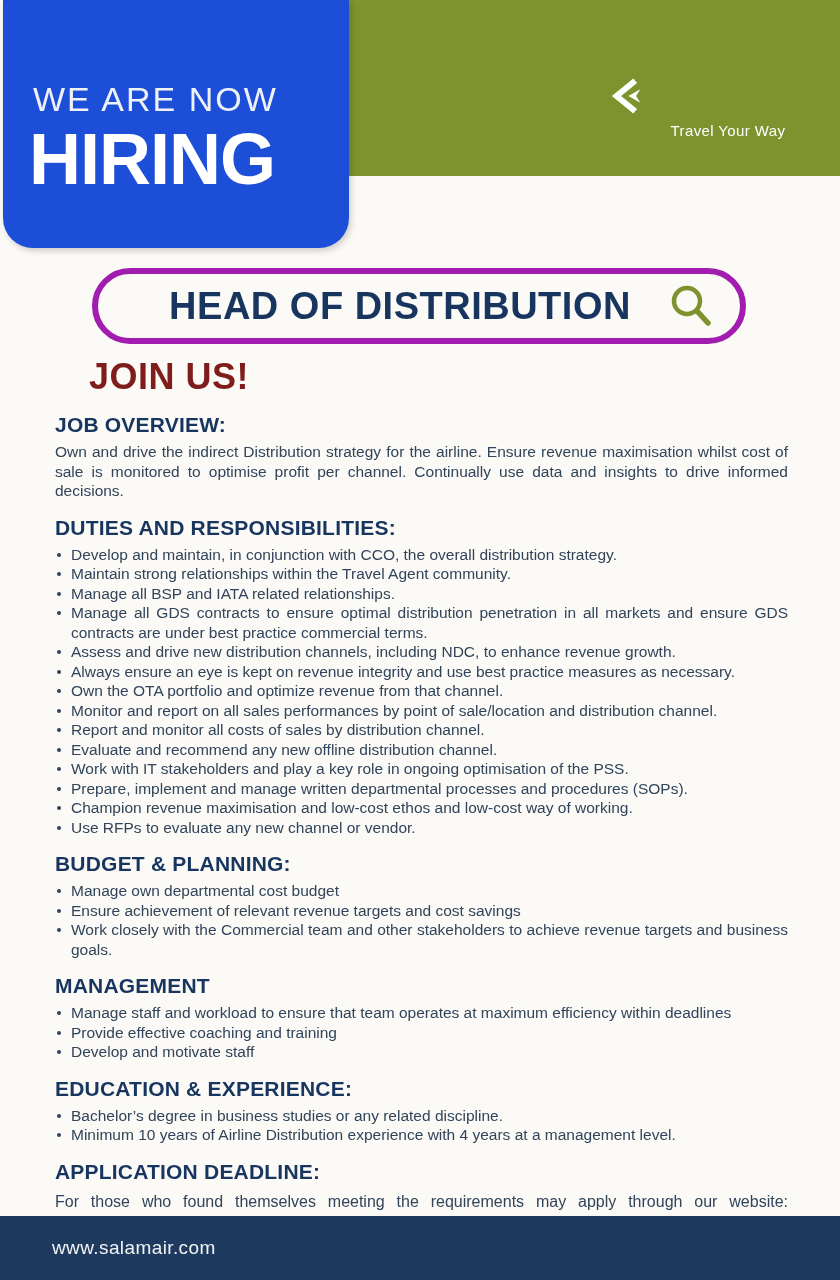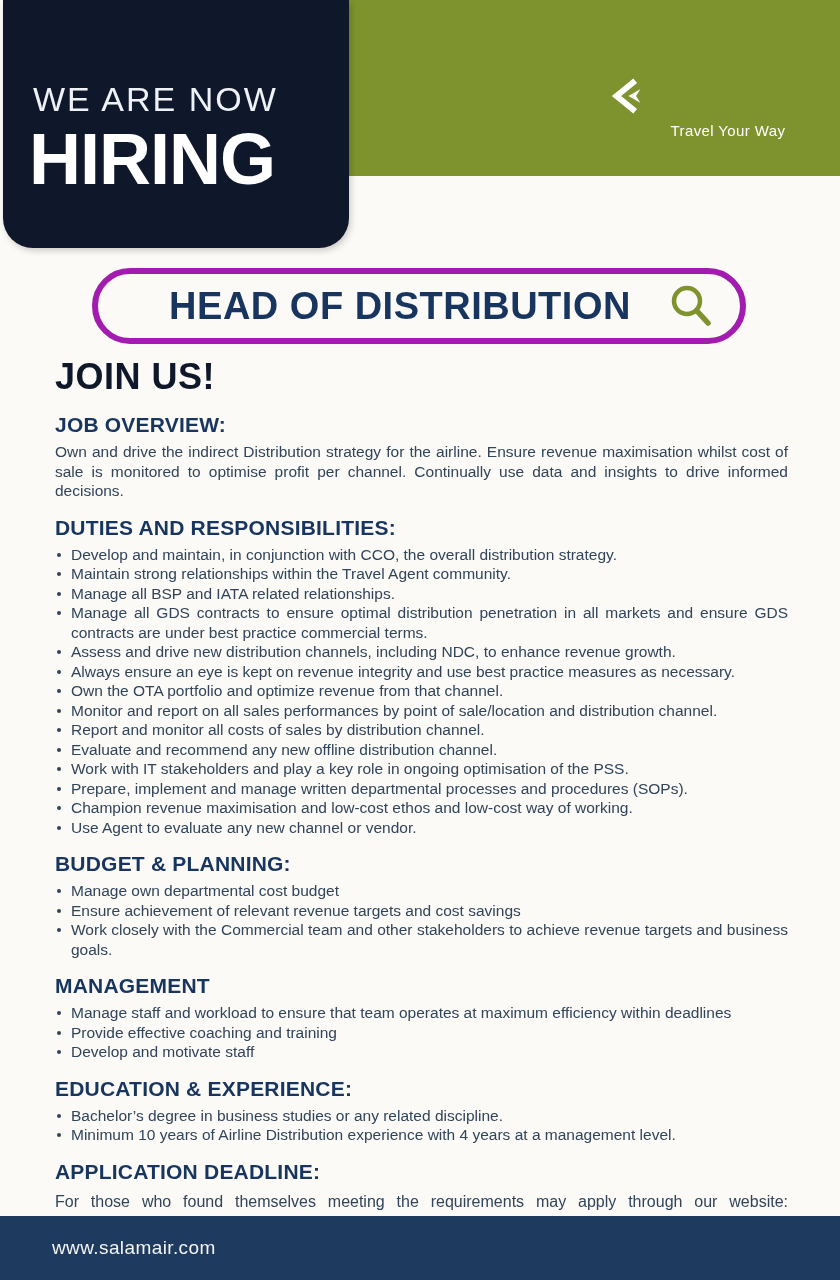--- a/index.html
+++ b/index.html
@@ -56,21 +56,21 @@
     font-size: 15px;
     color: #ffffff;
     letter-spacing: 0.4px;
   }
 
   
   .hero {
     position: absolute;
     left: 3px; top: 0;
     width: 346px; height: 248px;
-    background: #0f172a;
+    background: #1d4ed8;
     border-radius: 0 0 30px 30px;
     z-index: 2;
     box-shadow: 2px 3px 6px rgba(0,0,0,0.18);
   }
   .hero-line1 {
     margin: 80px 0 0 30px;
     font-size: 34px;
     font-weight: 400;
     letter-spacing: 2px;
     color: #eef2f7;
@@ -108,23 +108,24 @@
 
   
   .main {
     position: absolute;
     top: 356px; left: 55px;
     width: 733px;
   }
   .join-title {
     font-size: 36px;
     font-weight: 700;
-    color: #0f172a;
+    color: #7f1d1d;
     letter-spacing: 0.5px;
     margin-bottom: 10px;
+    margin-left: 34px;
   }
   .sec-heading {
     font-size: 21px;
     font-weight: 700;
     color: #17355e;
     letter-spacing: 0.2px;
     margin-top: 15px;
     margin-bottom: 5px;
   }
   .body-text {
@@ -239,21 +240,21 @@
           <li><span class="dot"></span><span>Report and monitor all costs of sales by distribution channel.</span></li>
 
           <li><span class="dot"></span><span>Evaluate and recommend any new offline distribution channel.</span></li>
 
           <li><span class="dot"></span><span>Work with IT stakeholders and play a key role in ongoing optimisation of the PSS.</span></li>
 
           <li><span class="dot"></span><span>Prepare, implement and manage written departmental processes and procedures (SOPs).</span></li>
 
           <li><span class="dot"></span><span>Champion revenue maximisation and low-cost ethos and low-cost way of working.</span></li>
 
-          <li><span class="dot"></span><span>Use Agent to evaluate any new channel or vendor.</span></li>
+          <li><span class="dot"></span><span>Use RFPs to evaluate any new channel or vendor.</span></li>
         </ul>
     </div>
 
     <div>
       <div class="sec-heading">BUDGET &amp; PLANNING:</div>
       <ul class="bullets">
 
           <li><span class="dot"></span><span>Manage own departmental cost budget</span></li>
 
           <li><span class="dot"></span><span>Ensure achievement of relevant revenue targets and cost savings</span></li>

